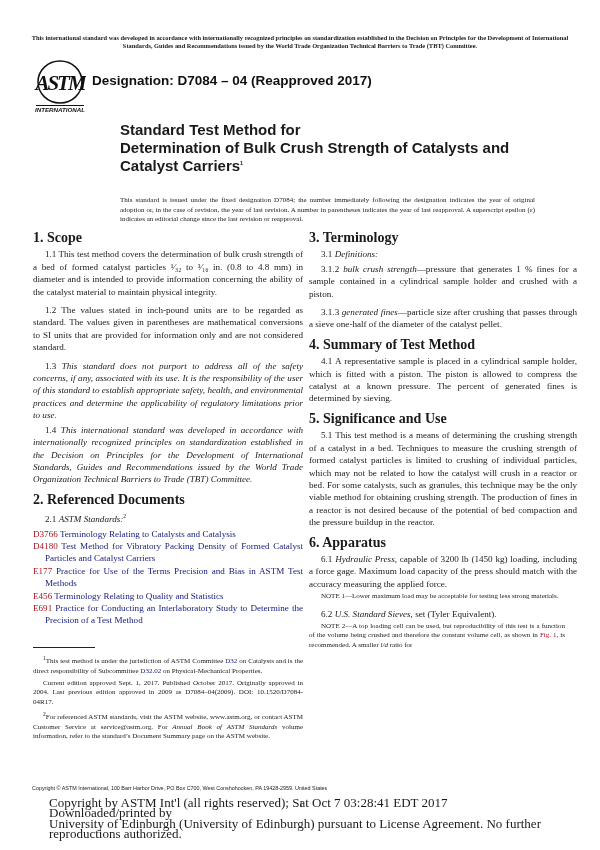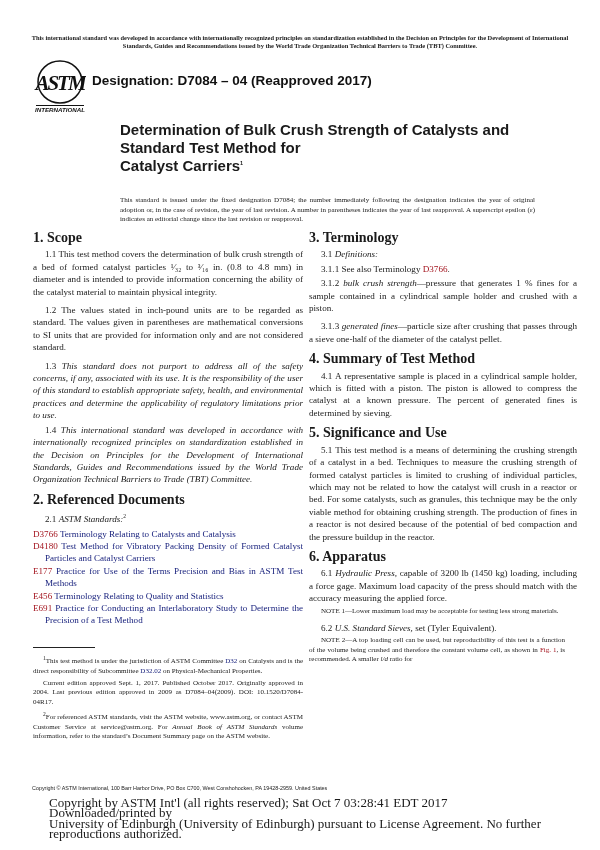--- a/index.html
+++ b/index.html
@@ -39,22 +39,22 @@
     <ellipse cx="26" cy="24" rx="22" ry="21" fill="none" stroke="#111" stroke-width="1.5"></ellipse>
     <text x="26" y="32" text-anchor="middle" font-family="Liberation Serif, serif" font-weight="bold" font-size="21" font-style="italic" fill="#111" letter-spacing="-2">ASTM</text>
     <rect x="2" y="47" width="48" height="1" fill="#111"></rect>
     <text x="26" y="54" text-anchor="middle" font-family="Liberation Sans, sans-serif" font-weight="bold" font-style="italic" font-size="6.2" fill="#111">INTERNATIONAL</text>
   </svg>
 </div>
 
 <div class="designation">Designation: D7084 – 04 (Reapproved 2017)</div>
 
 <div class="title">
+  <div>Standard Test Method for</div>
   <div>Determination of Bulk Crush Strength of Catalysts and</div>
-  <div>Standard Test Method for</div>
   <div><span>Catalyst Carriers</span><sup>1</sup></div>
 </div>
 
 <div class="issued">This standard is issued under the fixed designation D7084; the number immediately following the designation indicates the year of original adoption or, in the case of revision, the year of last revision. A number in parentheses indicates the year of last reapproval. A superscript epsilon (ε) indicates an editorial change since the last revision or reapproval.</div>
 
 <div class="col left">
   <h2>1. Scope</h2>
   <p>1.1 This test method covers the determination of bulk crush strength of a bed of formed catalyst particles ¹⁄₃₂ to ³⁄₁₆ in. (0.8 to 4.8 mm) in diameter and is intended to provide information concerning the ability of the catalyst material to maintain physical integrity.</p>
   <p>1.2 The values stated in inch-pound units are to be regarded as standard. The values given in parentheses are mathematical conversions to SI units that are provided for information only and are not considered standard.</p>
   <p class="tight"><span>1.3</span> <span class="ital">This standard does not purport to address all of the safety concerns, if any, associated with its use. It is the responsibility of the user of this standard to establish appropriate safety, health, and environmental practices and determine the applicability of regulatory limitations prior to use.</span></p>
@@ -72,21 +72,20 @@
 
   <div class="fnrule"></div>
   <p class="fn"><sup>1</sup><span>This test method is under the jurisdiction of ASTM Committee </span><span class="ref">D32</span><span> on Catalysts and is the direct responsibility of Subcommittee </span><span class="ref">D32.02</span><span> on Physical-Mechanical Properties.</span></p>
   <p class="fn">Current edition approved Sept. 1, 2017. Published October 2017. Originally approved in 2004. Last previous edition approved in 2009 as D7084–04(2009). DOI: 10.1520/D7084-04R17.</p>
   <p class="fn"><sup>2</sup><span>For referenced ASTM standards, visit the ASTM website, www.astm.org, or contact ASTM Customer Service at service@astm.org. For </span><span class="ital">Annual Book of ASTM Standards</span><span> volume information, refer to the standard’s Document Summary page on the ASTM website.</span></p>
 </div>
 
 <div class="col right">
   <h2>3. Terminology</h2>
   <p class="tight"><span>3.1</span> <span class="ital">Definitions:</span></p>
-  <p class="tight"><span>3.1.1 See also Terminology </span><span class="link">D3766</span><span>.</span></p>
   <p><span>3.1.2</span> <span class="ital">bulk crush strength</span><span>—pressure that generates 1 % fines for a sample contained in a cylindrical sample holder and crushed with a piston.</span></p>
   <p><span>3.1.3</span> <span class="ital">generated fines</span><span>—particle size after crushing that passes through a sieve one-half of the diameter of the catalyst pellet.</span></p>
 
   <h2 class="sec">4. Summary of Test Method</h2>
   <p>4.1 A representative sample is placed in a cylindrical sample holder, which is fitted with a piston. The piston is allowed to compress the catalyst at a known pressure. The percent of generated fines is determined by sieving.</p>
 
   <h2 class="sec">5. Significance and Use</h2>
   <p>5.1 This test method is a means of determining the crushing strength of a catalyst in a bed. Techniques to measure the crushing strength of formed catalyst particles is limited to crushing of individual particles, which may not be related to how the catalyst will crush in a reactor or bed. For some catalysts, such as granules, this technique may be the only viable method for obtaining crushing strength. The production of fines in a reactor is not desired because of the potential of bed compaction and the pressure buildup in the reactor.</p>
 
   <h2 class="sec">6. Apparatus</h2>

